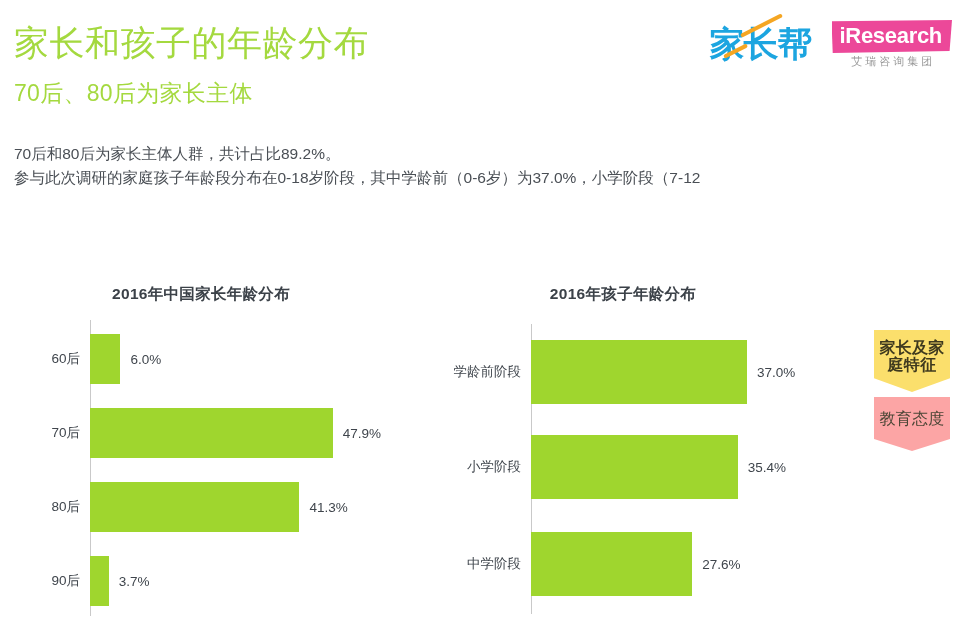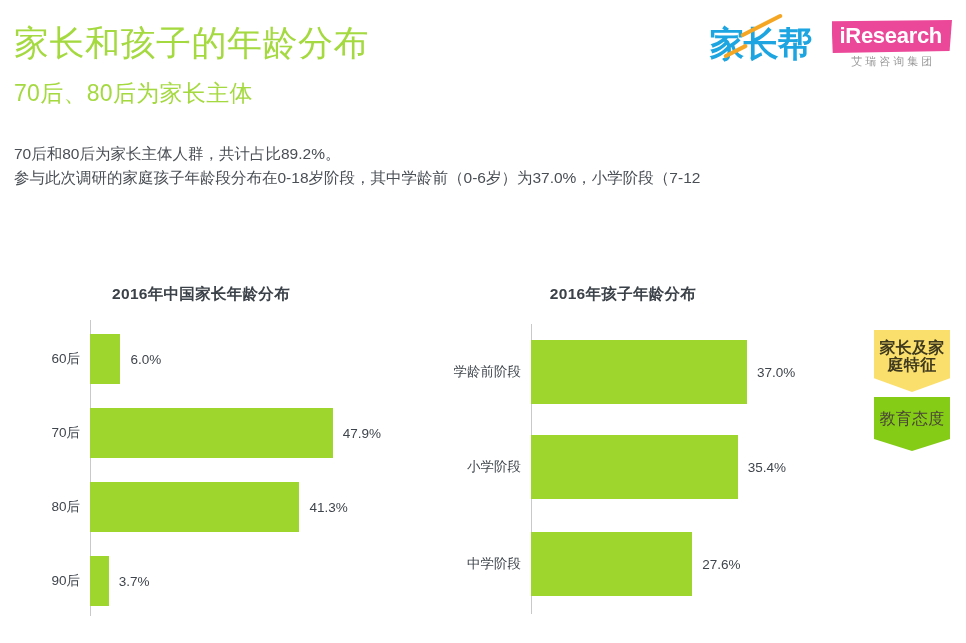--- a/index.html
+++ b/index.html
@@ -220,21 +220,21 @@
     line-height: 17px;
     letter-spacing: 0.3px;
   }
   #side-tab-0 {
     background: #fbdf6c;
     color: #3f3a1e;
     font-weight: 700;
     height: 62px;
   }
   #side-tab-1 {
-    background: #84cc16;
+    background: #fca5a5;
     color: #4b4636;
     font-weight: 400;
     height: 54px;
     margin-top: 5px;
     padding-top: 13px;
   }
 </style>
 </head>
 <body>
 

